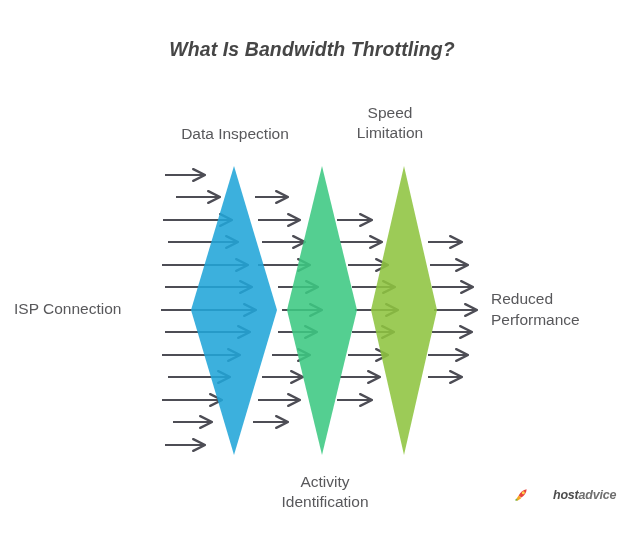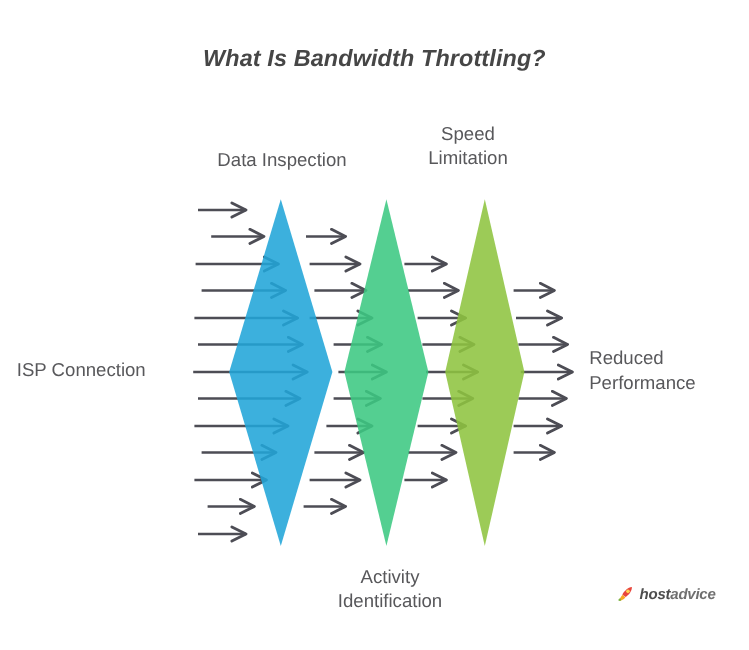--- a/index.html
+++ b/index.html
@@ -87,20 +87,21 @@
     top: 487px;
     display: flex;
     align-items: center;
     gap: 4px;
   }
   .logo-text {
     font-size: 12.5px;
     font-style: italic;
     color: #4d4d4d;
     letter-spacing: -0.2px;
+    margin-left: 20px;
   }
   .logo-text b { font-weight: bold; }
   .logo-text span.light { font-weight: bold; color: #6f6f6f; }
 </style>
 </head>
 <body>
 
 <div id="infographic">
 
   <div class="title">What Is Bandwidth Throttling?</div>

